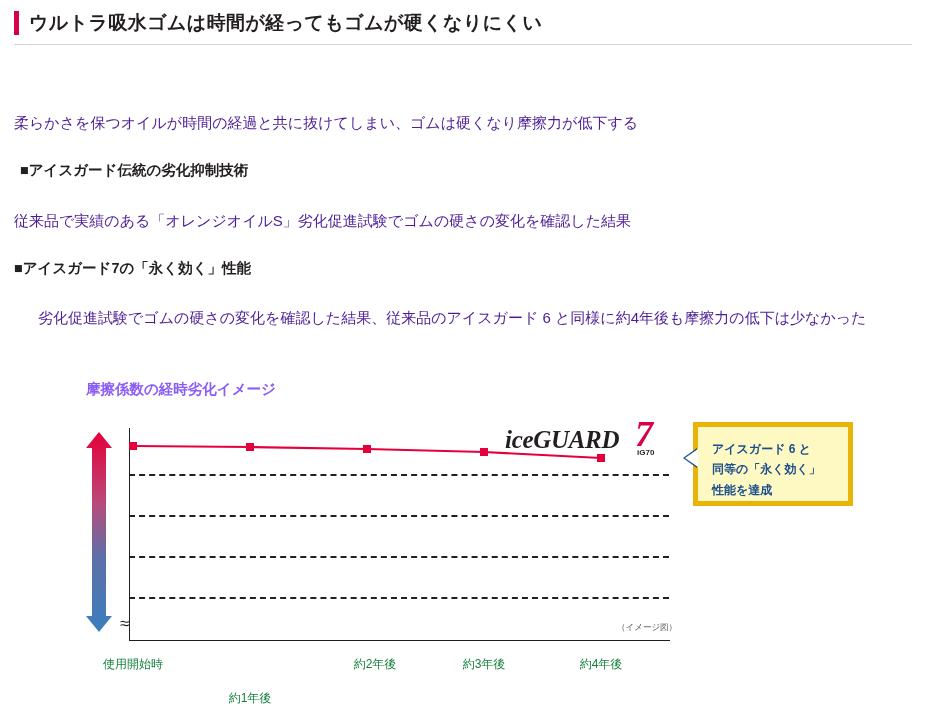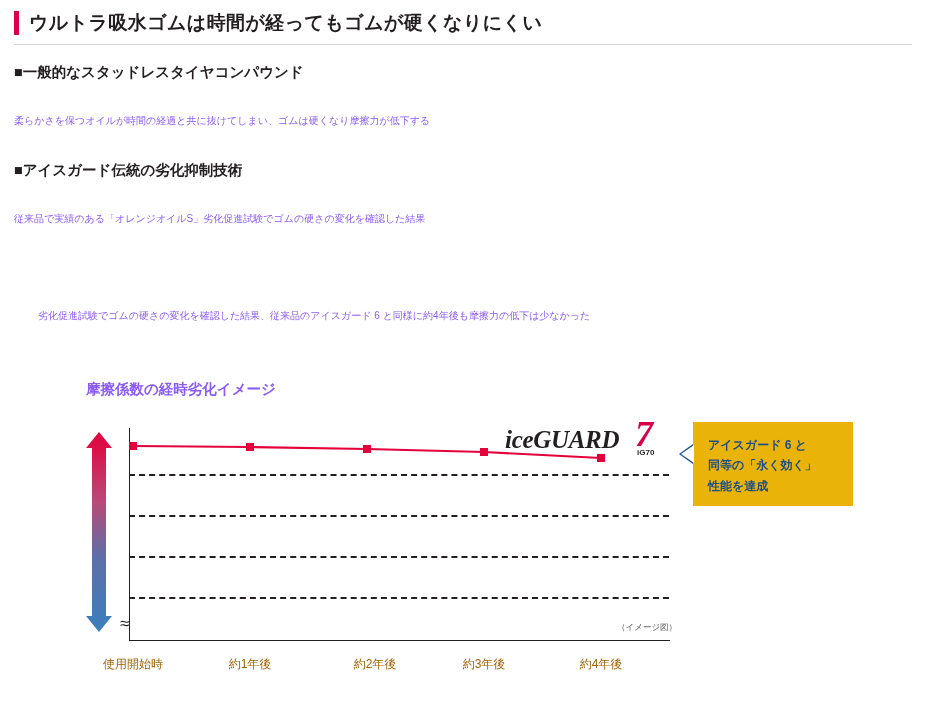--- a/index.html
+++ b/index.html
@@ -55,27 +55,27 @@
   
   .section-title {
     position: absolute;
     font-size: 14.5px;
     font-weight: bold;
     color: #231f20;
     white-space: nowrap;
   }
   .section-body {
     position: absolute;
-    font-size: 10px;
-    color: #8b5cf6;
+    font-size: 15px;
+    color: #4c1d95;
     white-space: nowrap;
   }
   #sec1-title { left: 14px; top: 63px; }
   #sec1-body  { left: 14px; top: 114px; }
-  #sec2-title { left: 14px; top: 161px; }
+  #sec2-title { left: 20px; top: 161px; }
   #sec2-body  { left: 14px; top: 212px; }
   #sec3-title { left: 14px; top: 259px; }
   #sec3-body  { left: 14px; top: 309px; margin-left: 24px; }
 
   
   .chart-wrap {
     position: absolute;
     left: 0;
     top: 360px;
     width: 926px;
@@ -167,21 +167,21 @@
   .x-labels {
     position: absolute;
     left: 129px;
     top: 296px;
     width: 541px;
     height: 20px;
   }
   .x-label {
     position: absolute;
     font-size: 12px;
-    color: #a16207;
+    color: #15803d;
     transform: translateX(-50%);
     white-space: nowrap;
   }
 
   
   .brand-logo {
     position: absolute;
     left: 505px;
     top: 58px;
     width: 170px;
@@ -219,22 +219,22 @@
     color: #231f20;
   }
 
   
   .callout {
     position: absolute;
     left: 693px;
     top: 62px;
     width: 160px;
     height: 84px;
-    border: 1px solid #eab308;
-    background: #eab308;
+    border: 5px solid #eab308;
+    background: #fef9c3;
     box-sizing: border-box;
   }
   .callout-text {
     position: absolute;
     left: 14px;
     top: 12px;
     font-size: 12px;
     font-weight: bold;
     color: #1b4e8c;
     line-height: 1.7;
@@ -267,26 +267,26 @@
 <body>
 
 <div class="page">
 
   <div class="main-heading">
     <div class="heading-bar"></div>
     <div class="heading-text">ウルトラ吸水ゴムは時間が経ってもゴムが硬くなりにくい</div>
   </div>
   <div class="heading-rule"></div>
 
-  <div class="section-title" id="sec1-title">■一般的なスタッドレスタイヤコンパウンド</div>
   <div class="section-body" id="sec1-body">柔らかさを保つオイルが時間の経過と共に抜けてしまい、ゴムは硬くなり摩擦力が低下する</div>
 
   <div class="section-title" id="sec2-title">■アイスガード伝統の劣化抑制技術</div>
   <div class="section-body" id="sec2-body">従来品で実績のある「オレンジオイルS」劣化促進試験でゴムの硬さの変化を確認した結果</div>
 
+  <div class="section-title" id="sec3-title">■アイスガード7の「永く効く」性能</div>
   <div class="section-body" id="sec3-body">劣化促進試験でゴムの硬さの変化を確認した結果、従来品のアイスガード 6 と同様に約4年後も摩擦力の低下は少なかった</div>
 
   <div class="chart-wrap">
 
     <div class="chart-title">摩擦係数の経時劣化イメージ</div>
 
     <svg class="y-bar" viewBox="0 0 26 200" preserveAspectRatio="none">
       <defs>
         <linearGradient id="ygrad" x1="0" y1="0" x2="0" y2="1">
           <stop offset="0%" stop-color="#e4003a"></stop>
@@ -319,21 +319,21 @@
         <rect x="468" y="26" width="8" height="8" fill="#e4003a"></rect>
       </svg>
     </div>
 
     <div class="break-mark">≈</div>
 
     <div class="note-img">（イメージ図）</div>
 
     <div class="x-labels">
       <div class="x-label" style="left:4px;">使用開始時</div>
-      <div class="x-label" style="left:121px;">約1年後</div>
+      <div class="x-label" style="left:121px;margin-top:34px;">約1年後</div>
       <div class="x-label" style="left:246px;">約2年後</div>
       <div class="x-label" style="left:355px;">約3年後</div>
       <div class="x-label" style="left:472px;">約4年後</div>
     </div>
 
     <div class="brand-logo">
       <div class="brand-text">iceGUARD</div>
       <div class="brand-seven">7</div>
       <div class="brand-sub">iG70</div>
     </div>

